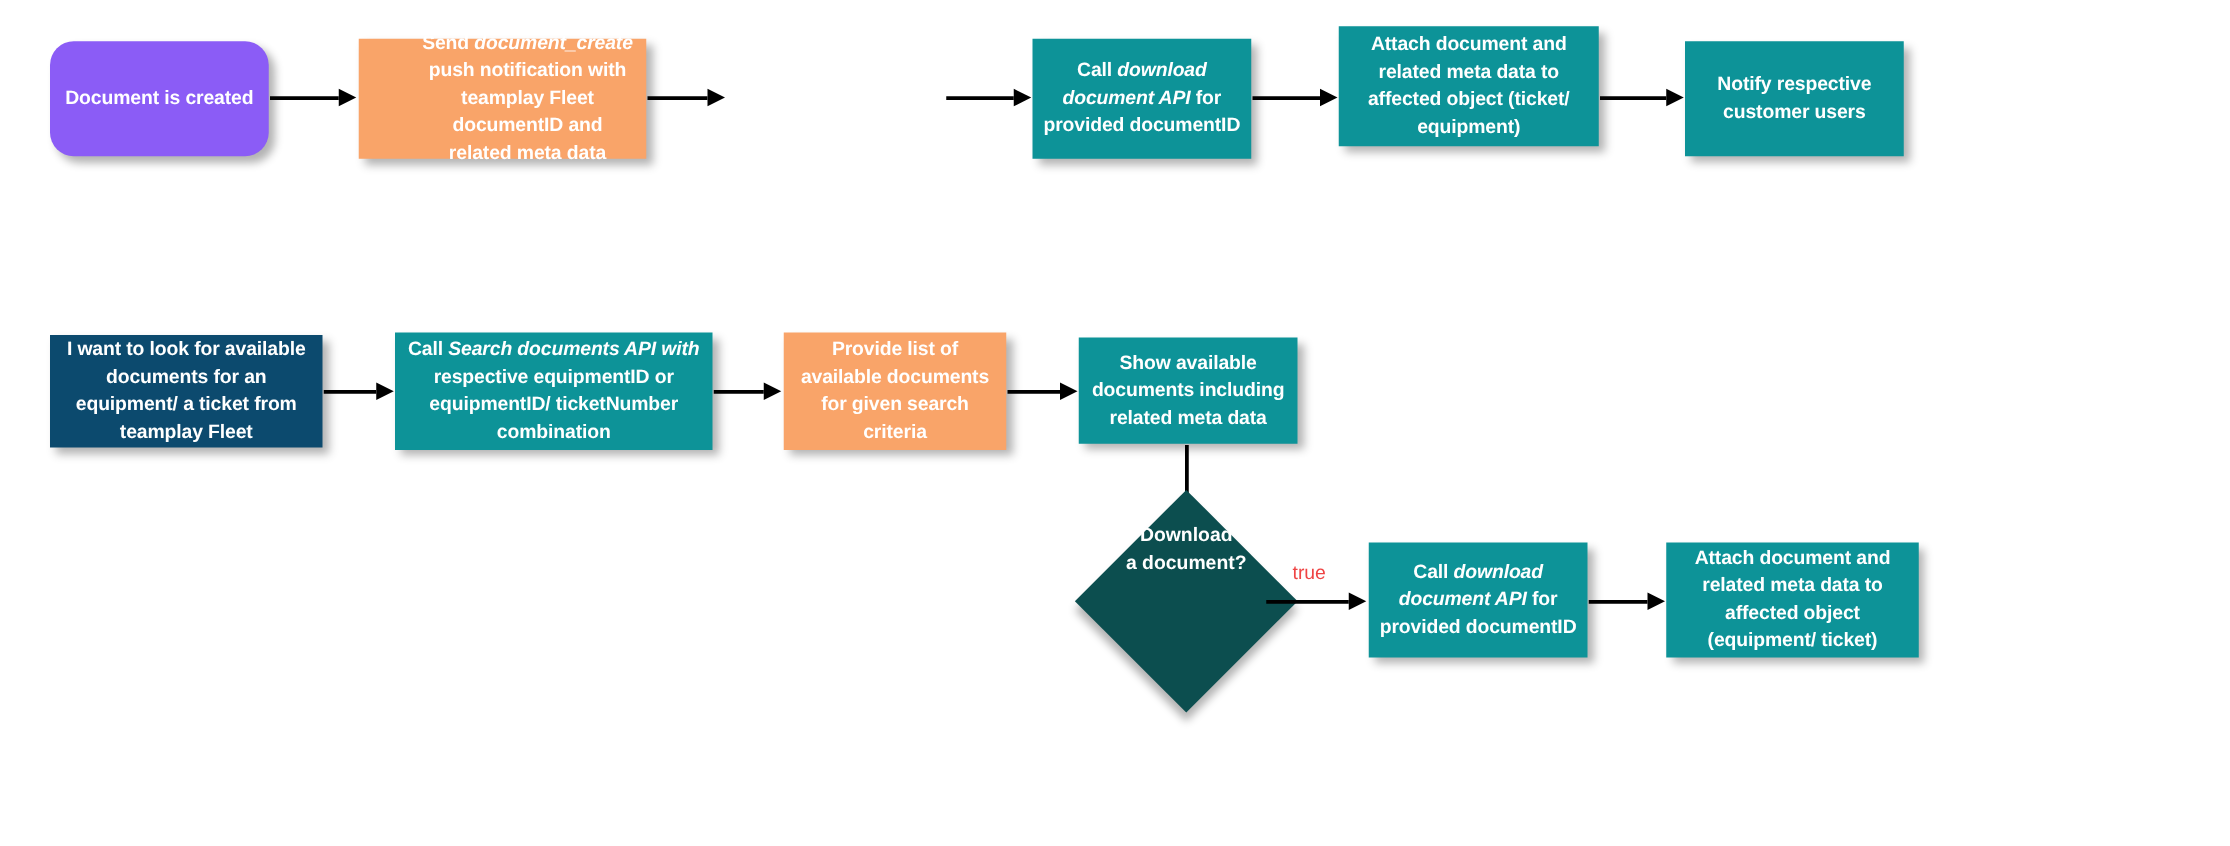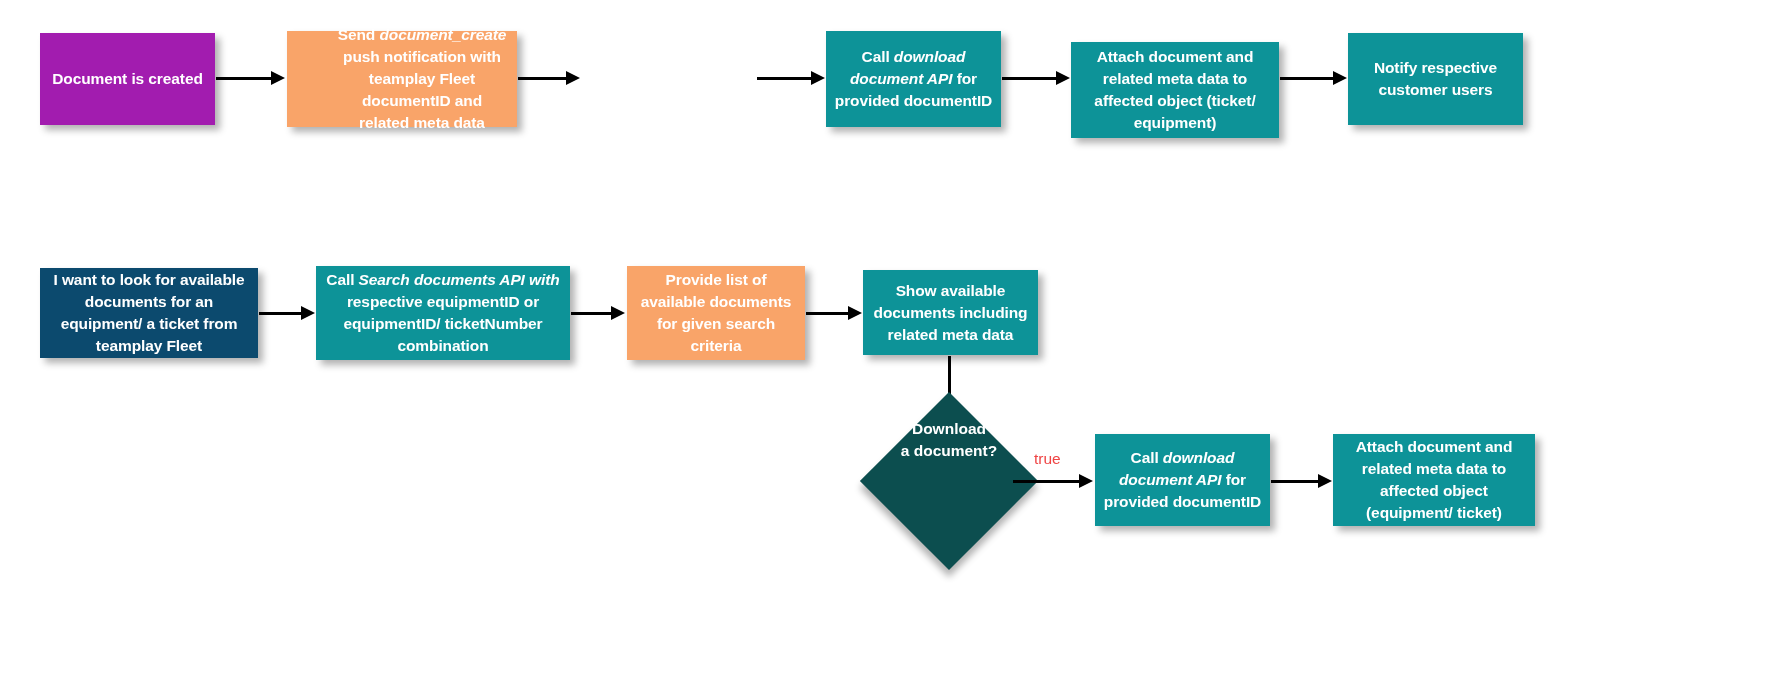--- a/index.html
+++ b/index.html
@@ -26,21 +26,21 @@
     padding:4px 8px;
     box-shadow:5px 5px 7px rgba(0,0,0,0.30);
     letter-spacing:-0.1px;
   }
   .node .txt{display:block;width:100%;white-space:pre-line;}
   .node em{font-style:italic;font-weight:bold;}
 
   .c-teal{background:#0d9398;}
   .c-darkteal{background:#0c4a6e;}
   .c-orange{background:#f9a469;}
-  .c-rust{background:#a21caf;}
+  .c-rust{background:#8b5cf6;border-radius:19px;}
 
   
   .diamond{
     position:absolute;
     display:flex;
     align-items:flex-start;
     justify-content:center;
   }
   .diamond .dshape{
     position:absolute;
@@ -110,21 +110,21 @@
   <div class="edge h" style="left:757px;top:77px;width:54px;"></div>
   <div class="arrowhead right" style="left:811px;top:71px;"></div>
 
   <div class="node c-teal" style="left:826px;top:31px;width:175px;height:96px;">
     <span class="txt">Call <em>download document API</em> for provided documentID</span>
   </div>
 
   <div class="edge h" style="left:1002px;top:77px;width:54px;"></div>
   <div class="arrowhead right" style="left:1056px;top:71px;"></div>
 
-  <div class="node c-teal" style="left:1071px;top:42px;width:208px;height:96px;">
+  <div class="node c-teal" style="left:1071px;top:21px;width:208px;height:96px;">
     <span class="txt">Attach document and related meta data to affected object (ticket/ equipment)</span>
   </div>
 
   <div class="edge h" style="left:1280px;top:77px;width:53px;"></div>
   <div class="arrowhead right" style="left:1333px;top:71px;"></div>
 
   <div class="node c-teal" style="left:1348px;top:33px;width:175px;height:92px;">
     <span class="txt">Notify respective customer users</span>
   </div>
 

